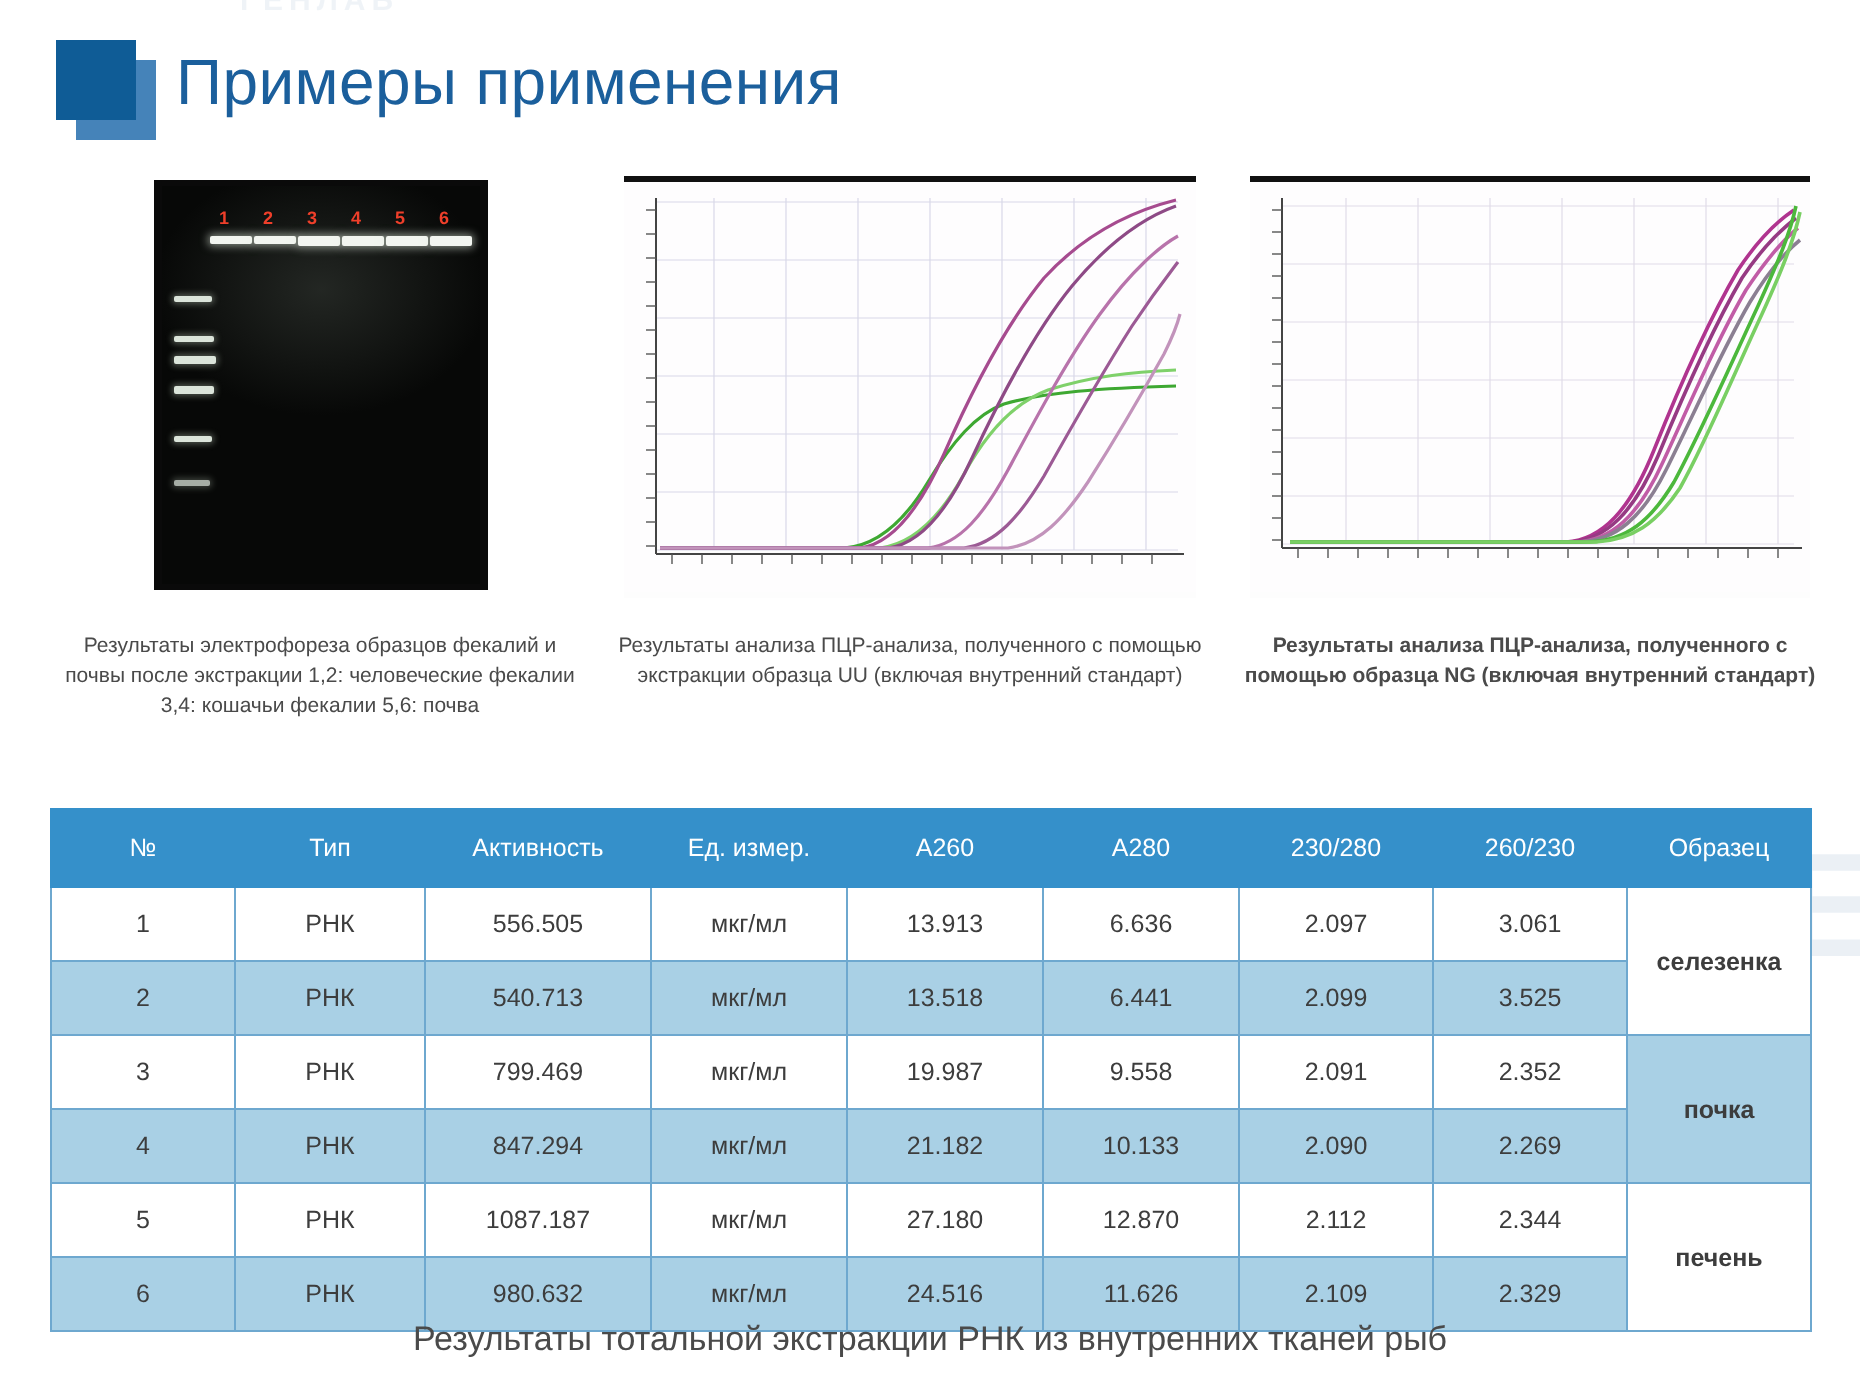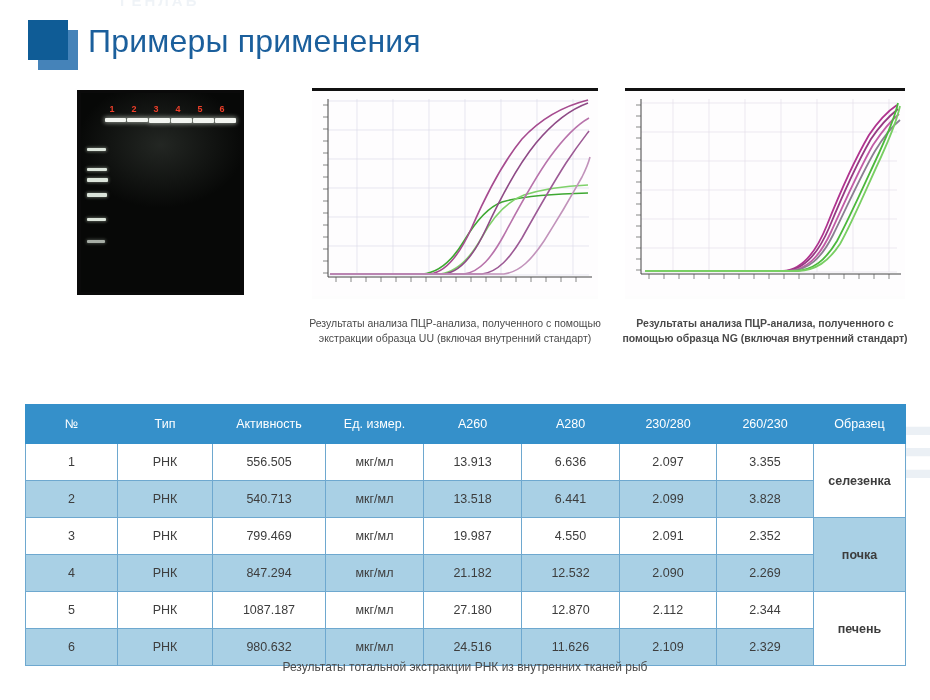--- a/index.html
+++ b/index.html
@@ -200,21 +200,21 @@
     font-weight: bold;
   }
   td.sample.alt { background: #a9d0e5 !important; }
 
   .bottom-caption {
     position: absolute;
     left: 0;
     top: 660px;
     width: 930px;
     text-align: center;
-    font-size: 12px;
+    font-size: 17px;
     color: #4a4a4a;
     z-index: 3;
   }
 </style>
 </head>
 <body>
 
 <div class="watermark">
   <div class="wm-text wm-3">ГЕНЛАБ</div>
   <div class="wm-text wm-1">ООО НПФ "ГЕНЛАБ"</div>
@@ -249,20 +249,21 @@
       <div class="lane-num" style="left:121px;">5</div>
       <div class="lane-num" style="left:143px;">6</div>
 
       <div class="band band-main" style="left:28px;"></div>
       <div class="band band-main" style="left:50px;"></div>
       <div class="band band-main" style="left:72px; height:5px;"></div>
       <div class="band band-main" style="left:94px; height:5px;"></div>
       <div class="band band-main" style="left:116px;height:5px;"></div>
       <div class="band band-main" style="left:138px;height:5px;"></div>
     </div>
+    <div class="caption">Результаты электрофореза образцов фекалий и почвы после экстракции 1,2: человеческие фекалии 3,4: кошачьи фекалии 5,6: почва</div>
   </div>
 
   <div class="fig fig-2">
     <div class="pcr" style="width:286px;height:208px;">
       <svg width="286" height="205" viewBox="0 0 286 205">
         <rect x="0" y="0" width="286" height="205" fill="#fefdfe"></rect>
 
         <g stroke="#d8d8e8" stroke-width="0.6">
           <line x1="16" y1="10" x2="277" y2="10"></line>
           <line x1="16" y1="39" x2="277" y2="39"></line>
@@ -436,51 +437,51 @@
     </thead>
     <tbody>
       <tr class="row-odd">
         <td>1</td>
         <td>РНК</td>
         <td>556.505</td>
         <td>мкг/мл</td>
         <td>13.913</td>
         <td>6.636</td>
         <td>2.097</td>
-        <td>3.355</td>
+        <td>3.061</td>
         <td class="sample" rowspan="2">селезенка</td>
       </tr>
       <tr class="row-even">
         <td>2</td>
         <td>РНК</td>
         <td>540.713</td>
         <td>мкг/мл</td>
         <td>13.518</td>
         <td>6.441</td>
         <td>2.099</td>
-        <td>3.828</td>
+        <td>3.525</td>
       </tr>
       <tr class="row-odd">
         <td>3</td>
         <td>РНК</td>
         <td>799.469</td>
         <td>мкг/мл</td>
         <td>19.987</td>
-        <td>4.550</td>
+        <td>9.558</td>
         <td>2.091</td>
         <td>2.352</td>
         <td class="sample alt" rowspan="2">почка</td>
       </tr>
       <tr class="row-even">
         <td>4</td>
         <td>РНК</td>
         <td>847.294</td>
         <td>мкг/мл</td>
         <td>21.182</td>
-        <td>12.532</td>
+        <td>10.133</td>
         <td>2.090</td>
         <td>2.269</td>
       </tr>
       <tr class="row-odd">
         <td>5</td>
         <td>РНК</td>
         <td>1087.187</td>
         <td>мкг/мл</td>
         <td>27.180</td>
         <td>12.870</td>

